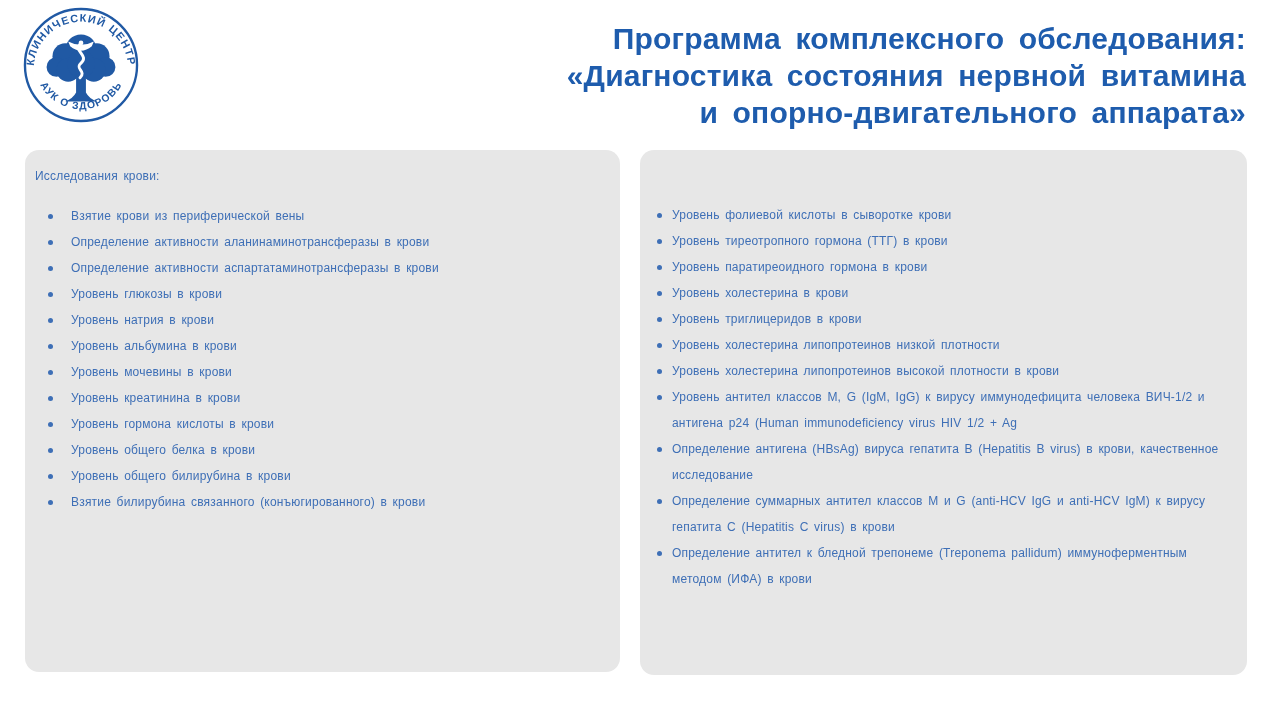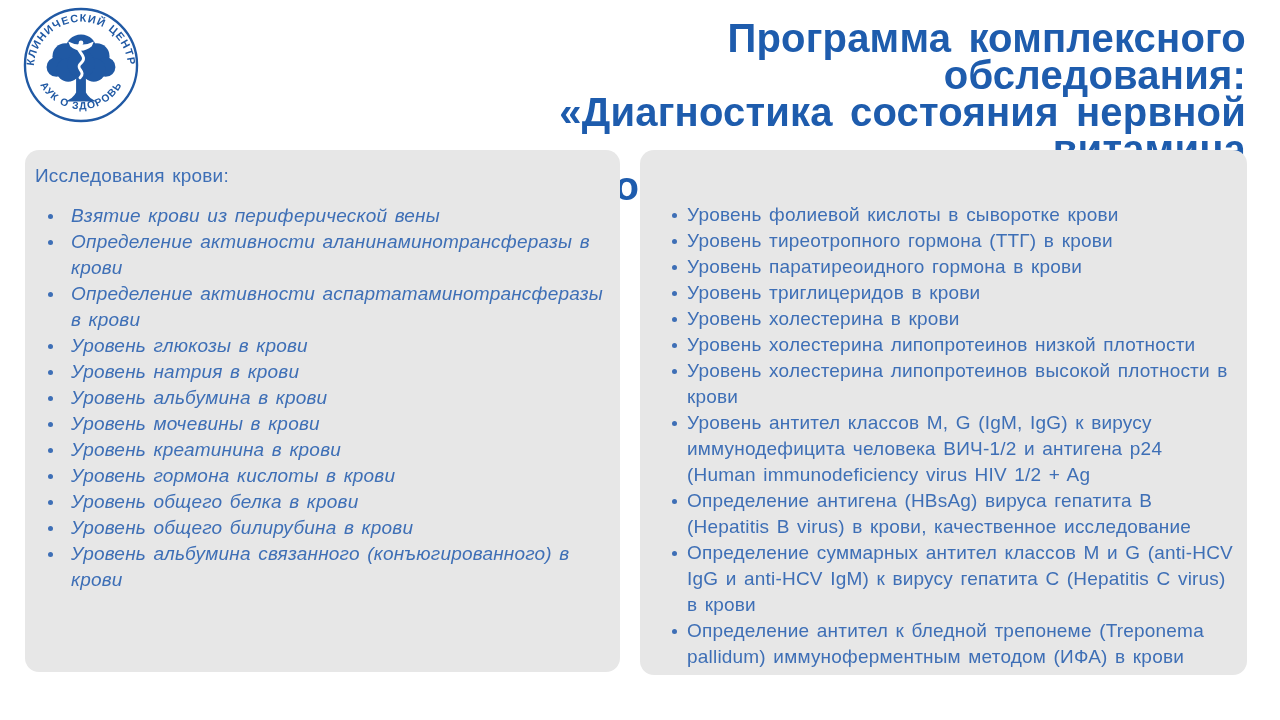--- a/index.html
+++ b/index.html
@@ -2,33 +2,33 @@
 <html><head>
 <meta charset="utf-8">
 <style>
   html,body{margin:0;padding:0;background:#ffffff;width:1280px;height:720px;overflow:hidden;
             font-family:"Liberation Sans", sans-serif;}
   .slide{position:relative;width:1280px;height:720px;background:#ffffff;}
 
   
   .logo{position:absolute;left:22px;top:6px;width:118px;height:118px;}
   .title{position:absolute;top:20px;right:34px;width:760px;text-align:right;
-         color:#1E5CAD;font-size:40px;line-height:37px;font-weight:700;
+         color:#1E5CAD;font-size:30px;line-height:37px;font-weight:700;
          letter-spacing:0.2px;word-spacing:6px;}
 
   
   .panel{position:absolute;background:#E7E7E7;border-radius:14px;box-sizing:border-box;
-         color:#3E6FB6;font-size:19px;line-height:26px;letter-spacing:0.2px;word-spacing:2px;}
+         color:#3E6FB6;font-size:12px;line-height:26px;letter-spacing:0.2px;word-spacing:2px;}
   .panel-left {left:25px; top:150px;width:595px;height:522px;padding:13px 8px 10px 10px;}
   .panel-right{left:640px;top:150px;width:607px;height:525px;padding:52px 10px 10px 0;}
   .panel-heading{margin:0 0 14px 0;font-weight:400;}
   ul.bullets{list-style:none;margin:0;padding:0;}
   ul.bullets li{display:flex;align-items:flex-start;}
-  .panel-left  ul.bullets li{padding-left:13px;font-style:italic;}
-  .panel-right ul.bullets li{padding-left:32px;}
+  .panel-left  ul.bullets li{padding-left:13px;}
+  .panel-right ul.bullets li{padding-left:17px;}
   .dot{flex:0 0 5px;width:5px;height:5px;border-radius:50%;background:#3E6FB6;margin-top:11px;}
   .panel-left  .dot{margin-right:18px;}
   .panel-right .dot{margin-right:10px;}
   .item-text{flex:0 1 auto;max-width:555px;}
 </style>
 </head>
 <body>
 
 <div class="slide">
 
@@ -110,46 +110,46 @@
         <li>
           <span class="dot"></span>
           <span class="item-text">Уровень общего белка в крови</span>
         </li>
         <li>
           <span class="dot"></span>
           <span class="item-text">Уровень общего билирубина в крови</span>
         </li>
         <li>
           <span class="dot"></span>
-          <span class="item-text">Уровень альбумина связанного (конъюгированного) в крови</span>
+          <span class="item-text">Взятие билирубина связанного (конъюгированного) в крови</span>
         </li>
       </ul>
   </section>
 
   <section class="panel panel-right">
     <ul class="bullets">
         <li>
           <span class="dot"></span>
           <span class="item-text">Уровень фолиевой кислоты в сыворотке крови</span>
         </li>
         <li>
           <span class="dot"></span>
           <span class="item-text">Уровень тиреотропного гормона (ТТГ) в крови</span>
         </li>
         <li>
           <span class="dot"></span>
           <span class="item-text">Уровень паратиреоидного гормона в крови</span>
         </li>
         <li>
           <span class="dot"></span>
-          <span class="item-text">Уровень триглицеридов в крови</span>
+          <span class="item-text">Уровень холестерина в крови</span>
         </li>
         <li>
           <span class="dot"></span>
-          <span class="item-text">Уровень холестерина в крови</span>
+          <span class="item-text">Уровень триглицеридов в крови</span>
         </li>
         <li>
           <span class="dot"></span>
           <span class="item-text">Уровень холестерина липопротеинов низкой плотности</span>
         </li>
         <li>
           <span class="dot"></span>
           <span class="item-text">Уровень холестерина липопротеинов высокой плотности в крови</span>
         </li>
         <li>

